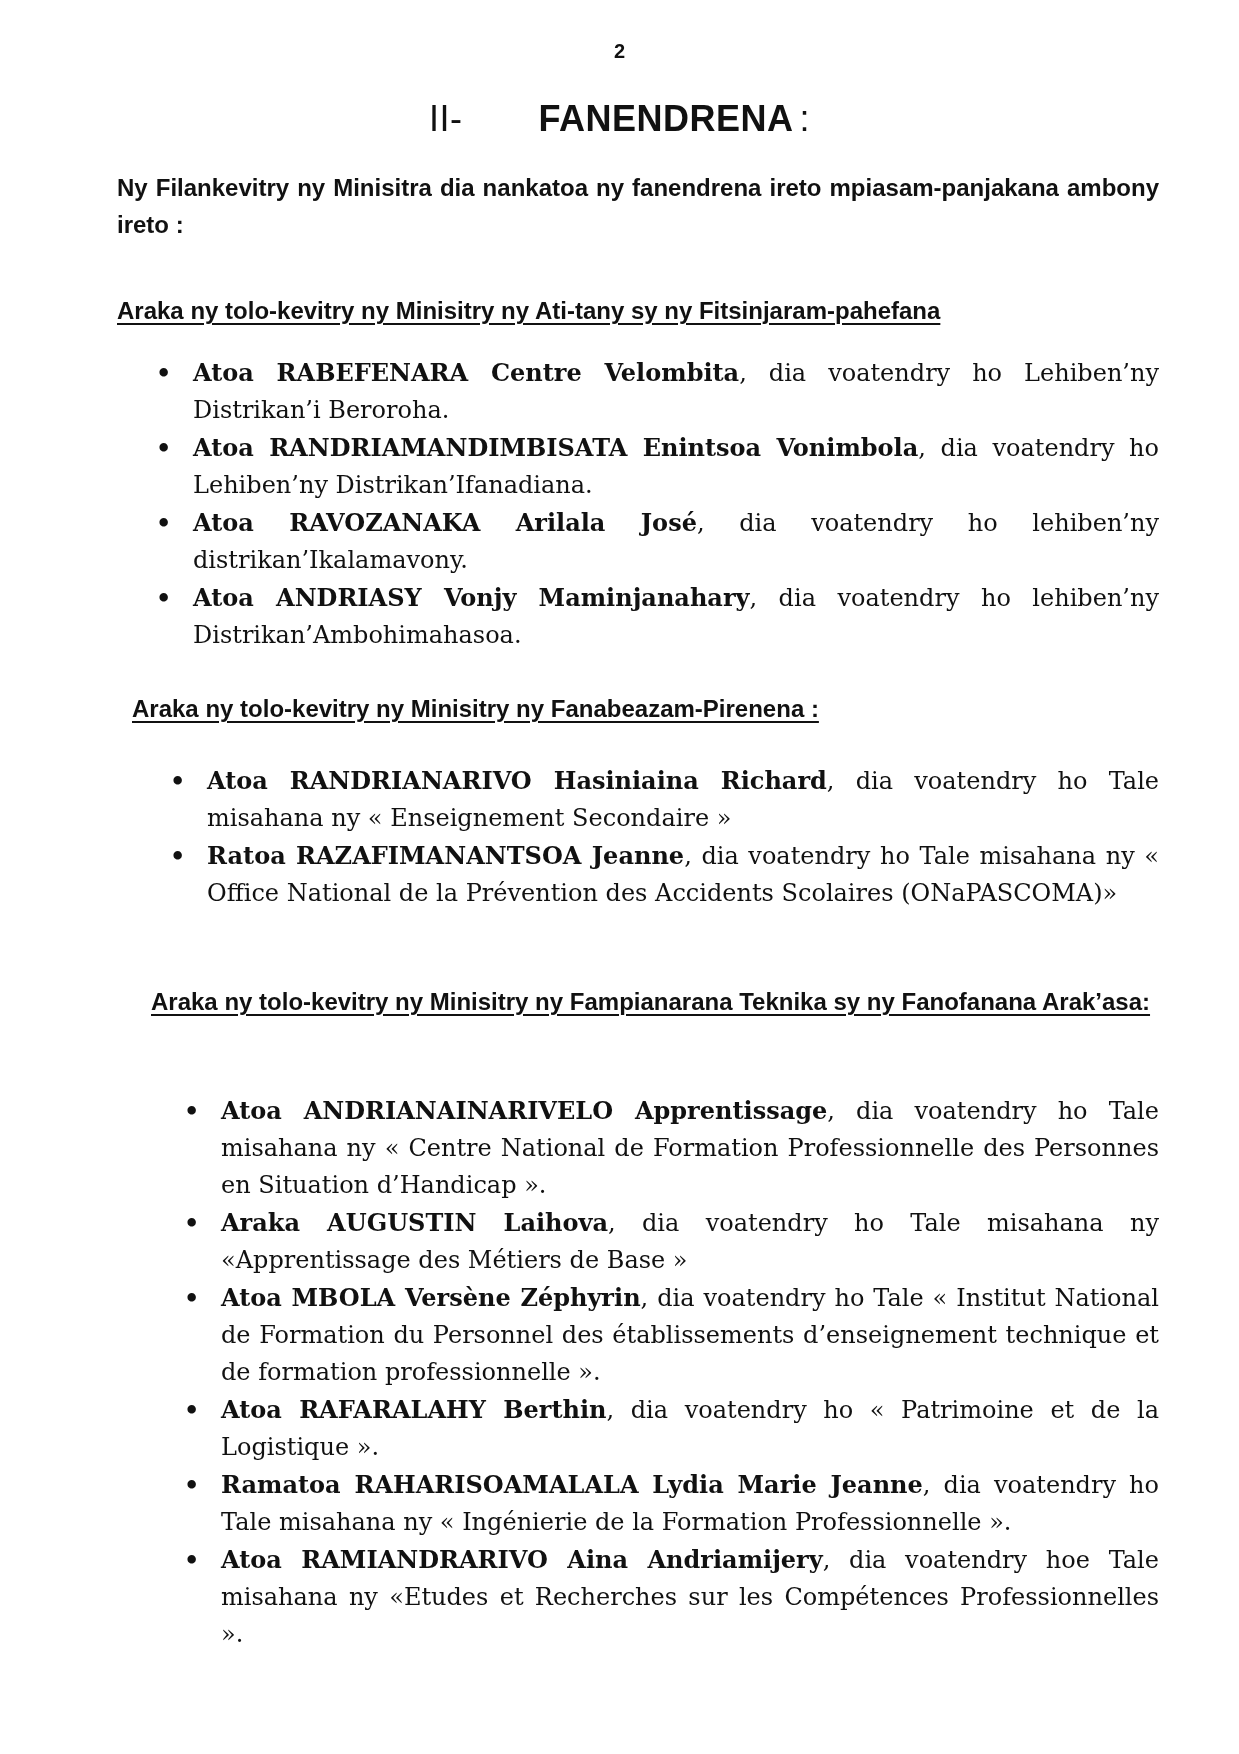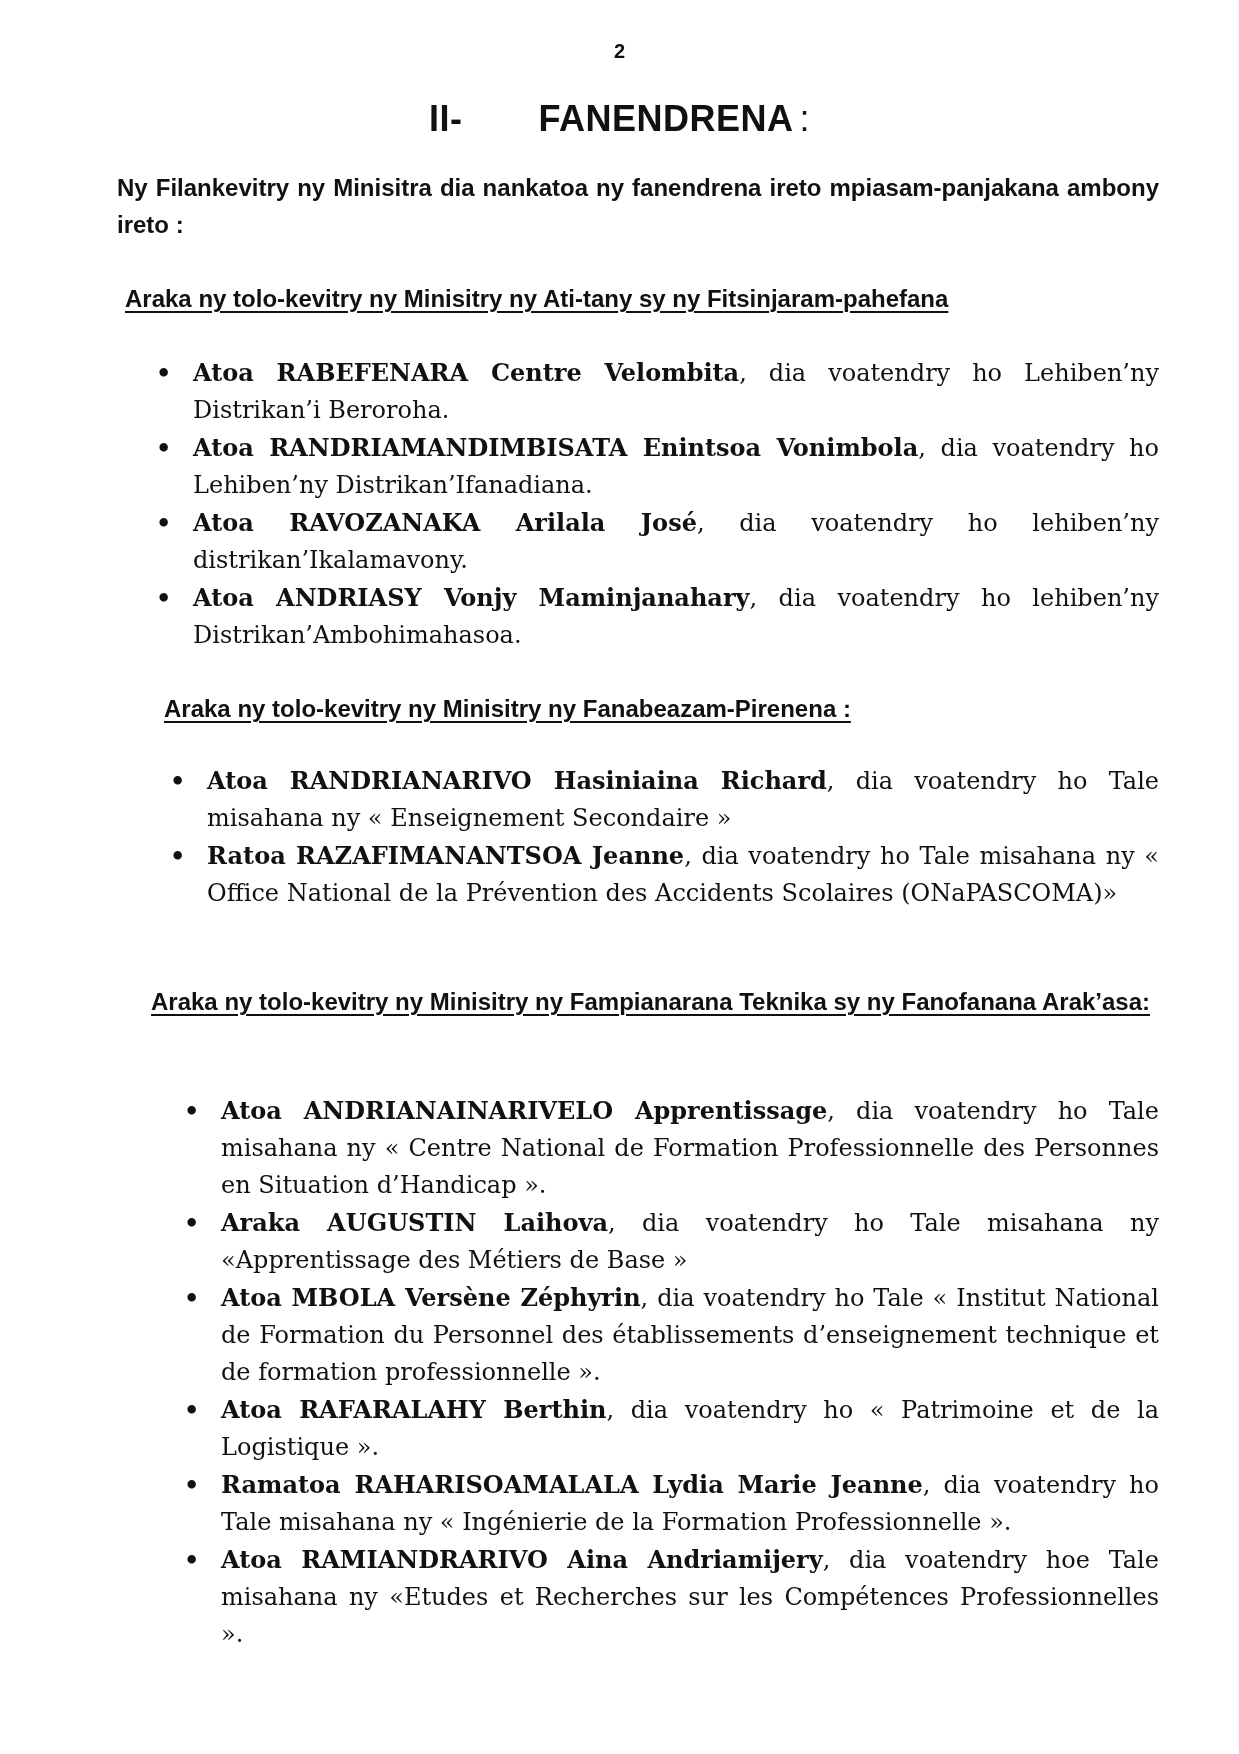--- a/index.html
+++ b/index.html
@@ -6,30 +6,30 @@
   body { width: 1239px; height: 1754px; position: relative; overflow: hidden; color: #111; }
   .page { position: absolute; left: 0; top: 0; width: 1239px; height: 1754px; }
   .page-number {
     position: absolute; top: 40px; left: 0; width: 100%;
     text-align: center; font-family: "Liberation Sans", sans-serif; font-weight: bold; font-size: 20px;
   }
   .title {
     position: absolute; top: 98px; left: 0; width: 100%; text-align: center;
     font-family: "Liberation Sans", sans-serif; font-size: 36px; font-weight: bold; letter-spacing: 0.5px;
   }
-  .title .roman { font-weight: bold; margin-right: 76px; }
+  .title .roman { font-weight: normal; margin-right: 76px; }
   .title .colon { font-weight: normal; margin-left: 6px; }
   .block {
     position: absolute; left: 117px; width: 1042px;
     font-family: Liberation Sans, sans-serif; font-size: 24px; line-height: 37px;
   }
   .intro { top: 169px; font-weight: bold; text-align: justify; text-align-last: left; }
   .heading { font-weight: bold; text-decoration: underline; text-decoration-thickness: 2px; text-underline-offset: 4px; }
-  .h1 { top: 280px; margin-left: 8px; }
-  .h2 { top: 690px; left: 132px; width: 1000px; margin-left: 32px; }
+  .h1 { top: 292px; }
+  .h2 { top: 690px; left: 132px; width: 1000px; }
   .h3 { top: 983px; text-align: justify; margin-left: 34px; }
   ul.items { list-style: none; margin: 0; padding: 0; position: absolute; font-family: "DejaVu Serif", serif; font-size: 24px; line-height: 37px; }
   ul.items li { position: relative; text-align: justify; margin-bottom: 0; }
   ul.items li .bullet { position: absolute; left: -37px; top: 0; font-weight: bold; }
   ul.items li .name { font-weight: bold; }
   .list1 { top: 354px; left: 193px; width: 966px; }
   .list2 { top: 762px; left: 207px; width: 952px; }
   .list3 { top: 1092px; left: 221px; width: 938px; }
 </style>
 </head>

